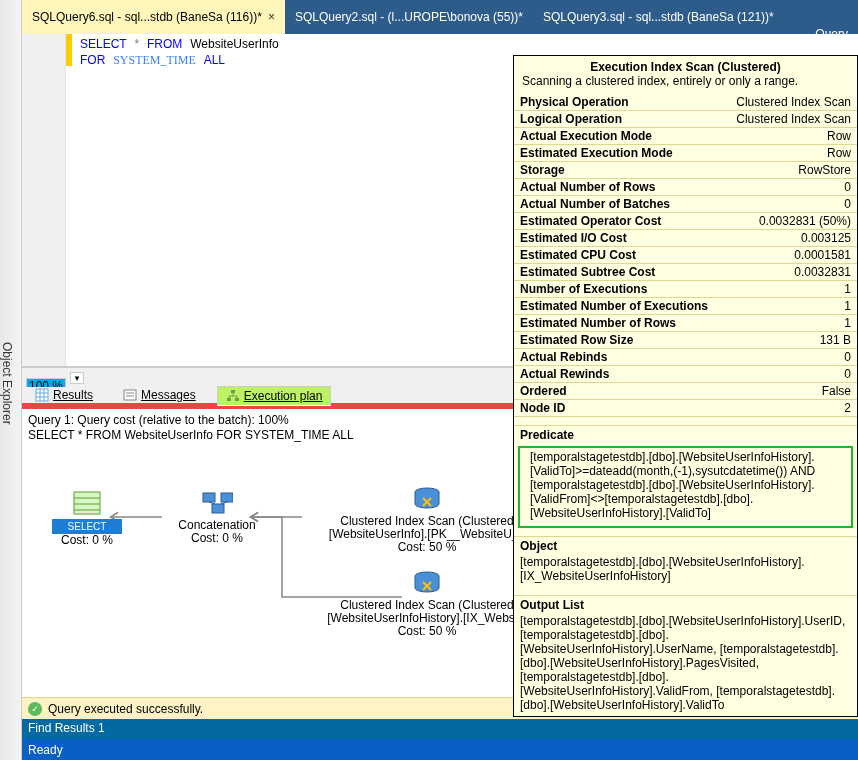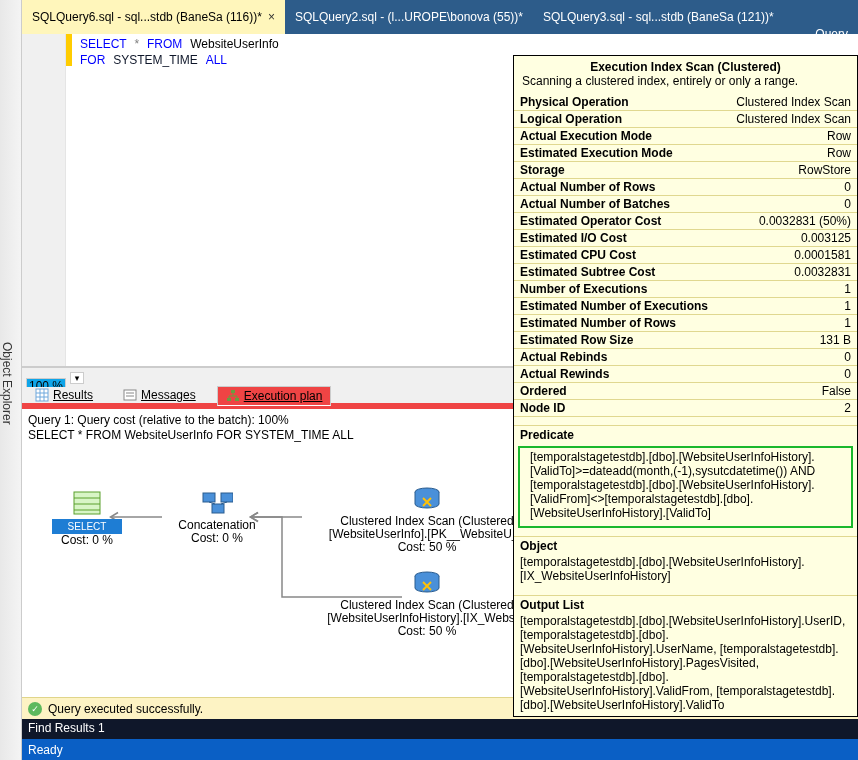--- a/index.html
+++ b/index.html
@@ -11,37 +11,37 @@
     .tab.active { background: #fff6bb; color: #000; }
     .tab-gap { flex: 1; background: #2d5c8a; }
     .tab-x { color: #333; cursor: pointer; }
     .tab-right { padding: 3px 10px; color: #fff; cursor: pointer; margin-top: 24px; }
     .editor { position: relative; height: 333px; background: #fff; border-bottom: 1px solid #ccc; }
     .gutter { position: absolute; left: 0; top: 0; width: 44px; height: 100%; background: #f0f0f0; border-right: 1px solid #e5e5e5; }
     .change-bar { position: absolute; left: 44px; top: 0; width: 6px; height: 32px; background: #ffcc00; }
     .code { position: absolute; left: 58px; top: 2px; font-family: Consolas, monospace; font-size: 13px; line-height: 16px; white-space: pre; }
     .kw-blue { color: #0000ff; }
     .kw-gray { color: #808080; }
-    .kw-pink { color: #0f172a; }
+    .kw-pink { color: #3b82f6; font-family: Liberation Serif, serif; }
     .zoom-bar { display: flex; align-items: center; height: 20px; background: #f0f0f0; border-top: 1px solid #ccc; padding: 0 4px; gap: 4px; }
     .zoom-sel { border: 1px solid #ccc; padding: 0 2px; background: #0ea5e9; margin-top: 17px; }
     .drop-btn { width: 14px; text-align: center; cursor: pointer; border: 1px solid #ccc; font-size: 9px; background: #fff; }
     .result-tabs { display: flex; height: 22px; background: #f0f0f0; border-bottom: 6px solid #ef4444; align-items: center; padding-left: 4px; gap: 12px; text-decoration: underline; }
     .rtab { display: flex; align-items: center; gap: 4px; padding: 2px 8px; cursor: pointer; border: 1px solid transparent; }
-    .rtab.active { background: #ef4444; border: 1px solid #ccc; border-bottom: 1px solid #fff; margin-bottom: -1px; }
+    .rtab.active { background: #bef264; border: 1px solid #ccc; border-bottom: 1px solid #fff; margin-bottom: -1px; }
     .rtab .ico { width: 14px; height: 14px; display: inline-flex; align-items: center; justify-content: center; }
     .plan-area { flex: 1; background: #fff; position: relative; font-family: Consolas, monospace; font-size: 12px; overflow: hidden; }
     .plan-hdr { padding: 4px 6px; line-height: 15px; }
     .plan-canvas { position: relative; height: 220px; }
     .plan-node { position: absolute; text-align: center; font-size: 11px; line-height: 13px; font-family: 'Segoe UI', Tahoma, sans-serif; }
     .plan-icon { width: 32px; height: 28px; margin: 0 auto 2px; display: flex; align-items: center; justify-content: center; }
     .sel-box { background: #1e7dd4; color: #fff; padding: 1px 6px; font-size: 10px; }
     svg.conn { position: absolute; top: 0; left: 0; pointer-events: none; }
     .status { height: 22px; background: #fdf3c4; border-top: 1px solid #e0d58a; display: flex; align-items: center; padding: 0 6px; gap: 6px; }
-    .find-bar { height: 20px; background: #0f172a; color: #fff; padding: 2px 6px; }
+    .find-bar { height: 20px; background: #0369a1; color: #fff; padding: 2px 6px; }
     .ready { height: 21px; background: #0a5fc5; color: #fff; padding: 2px 6px; display: flex; align-items: center; }
     .tooltip { position: absolute; right: 0; top: 55px; width: 345px; background: #ffffe1; border: 1px solid #000; font-size: 11.5px; z-index: 100; }
     .tooltip-title { text-align: center; font-weight: bold; padding: 4px 8px 0; }
     .tooltip-sub { padding: 0 8px 6px; }
     .tt-row { display: flex; justify-content: space-between; padding: 0 6px; border-bottom: 1px solid #e0d890; line-height: 16px; }
     .tt-row .l { font-weight: bold; }
     .tt-sec { padding: 2px 6px; font-weight: bold; border-top: 1px solid #e0d890; margin-top: 8px; }
     .tt-body { padding: 0 6px 4px; line-height: 14px; word-wrap: break-word; }
     .pred-box { border: 2px solid #1ab82d; margin: 2px 4px; padding: 2px 4px; }
     .ok-ico { width: 14px; height: 14px; border-radius: 50%; background: #5db95d; display: inline-flex; align-items: center; justify-content: center; color: #fff; font-size: 9px; }

